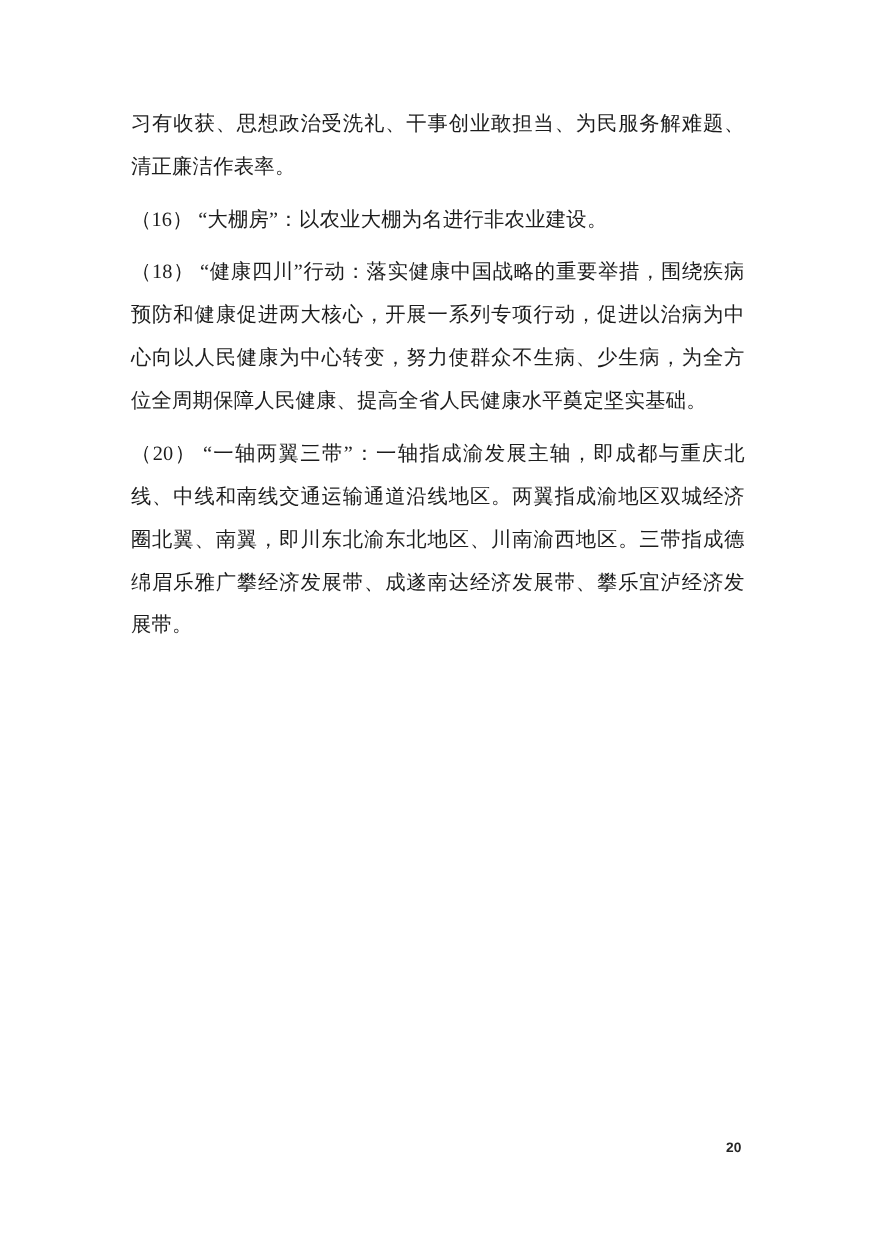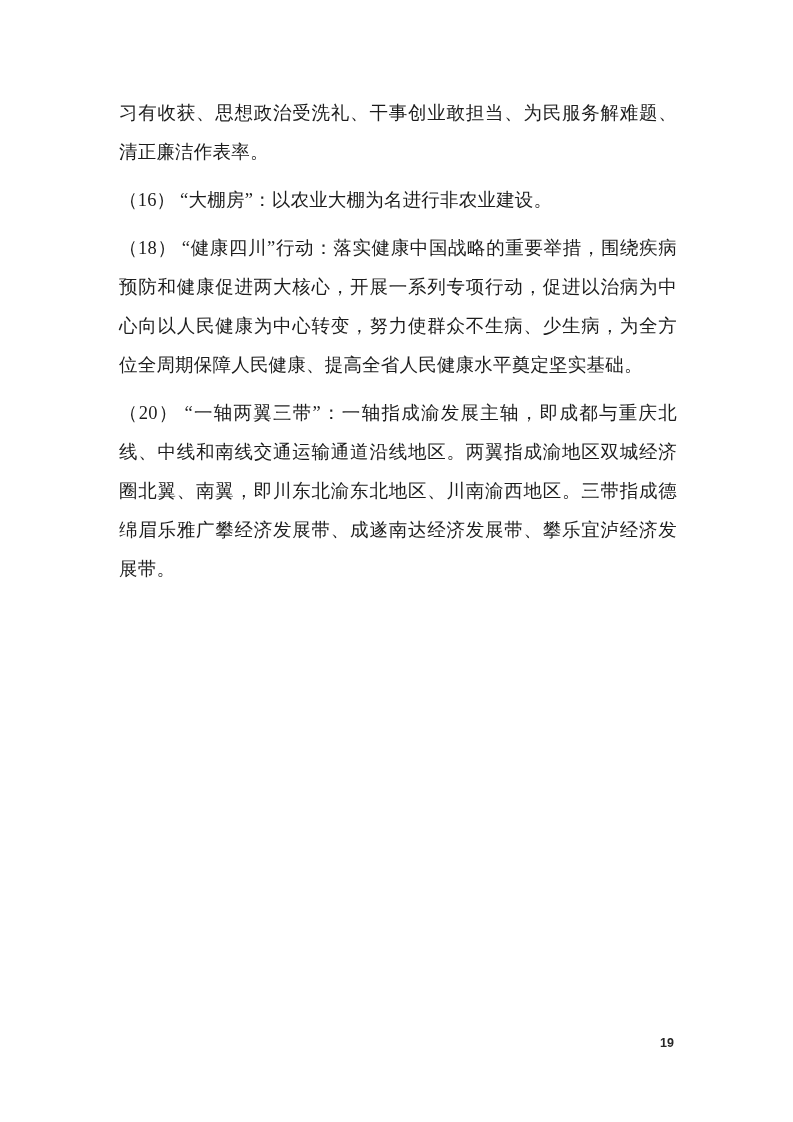--- a/index.html
+++ b/index.html
@@ -44,14 +44,14 @@
 </head>
 <body>
 
 <div class="page">
   <div class="content">
     <p>习有收获、思想政治受洗礼、干事创业敢担当、为民服务解难题、清正廉洁作表率。</p>
     <p>（16） “大棚房”：以农业大棚为名进行非农业建设。</p>
     <p>（18） “健康四川”行动：落实健康中国战略的重要举措，围绕疾病预防和健康促进两大核心，开展一系列专项行动，促进以治病为中心向以人民健康为中心转变，努力使群众不生病、少生病，为全方位全周期保障人民健康、提高全省人民健康水平奠定坚实基础。</p>
     <p>（20） “一轴两翼三带”：一轴指成渝发展主轴，即成都与重庆北线、中线和南线交通运输通道沿线地区。两翼指成渝地区双城经济圈北翼、南翼，即川东北渝东北地区、川南渝西地区。三带指成德绵眉乐雅广攀经济发展带、成遂南达经济发展带、攀乐宜泸经济发展带。</p>
   </div>
-  <div class="page-number">19</div>
+  <div class="page-number">20</div>
 </div>
 
 </body></html>

